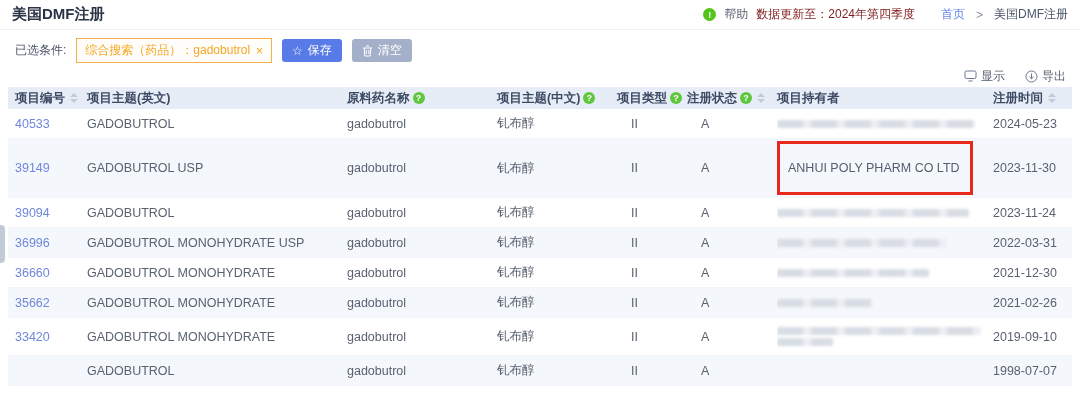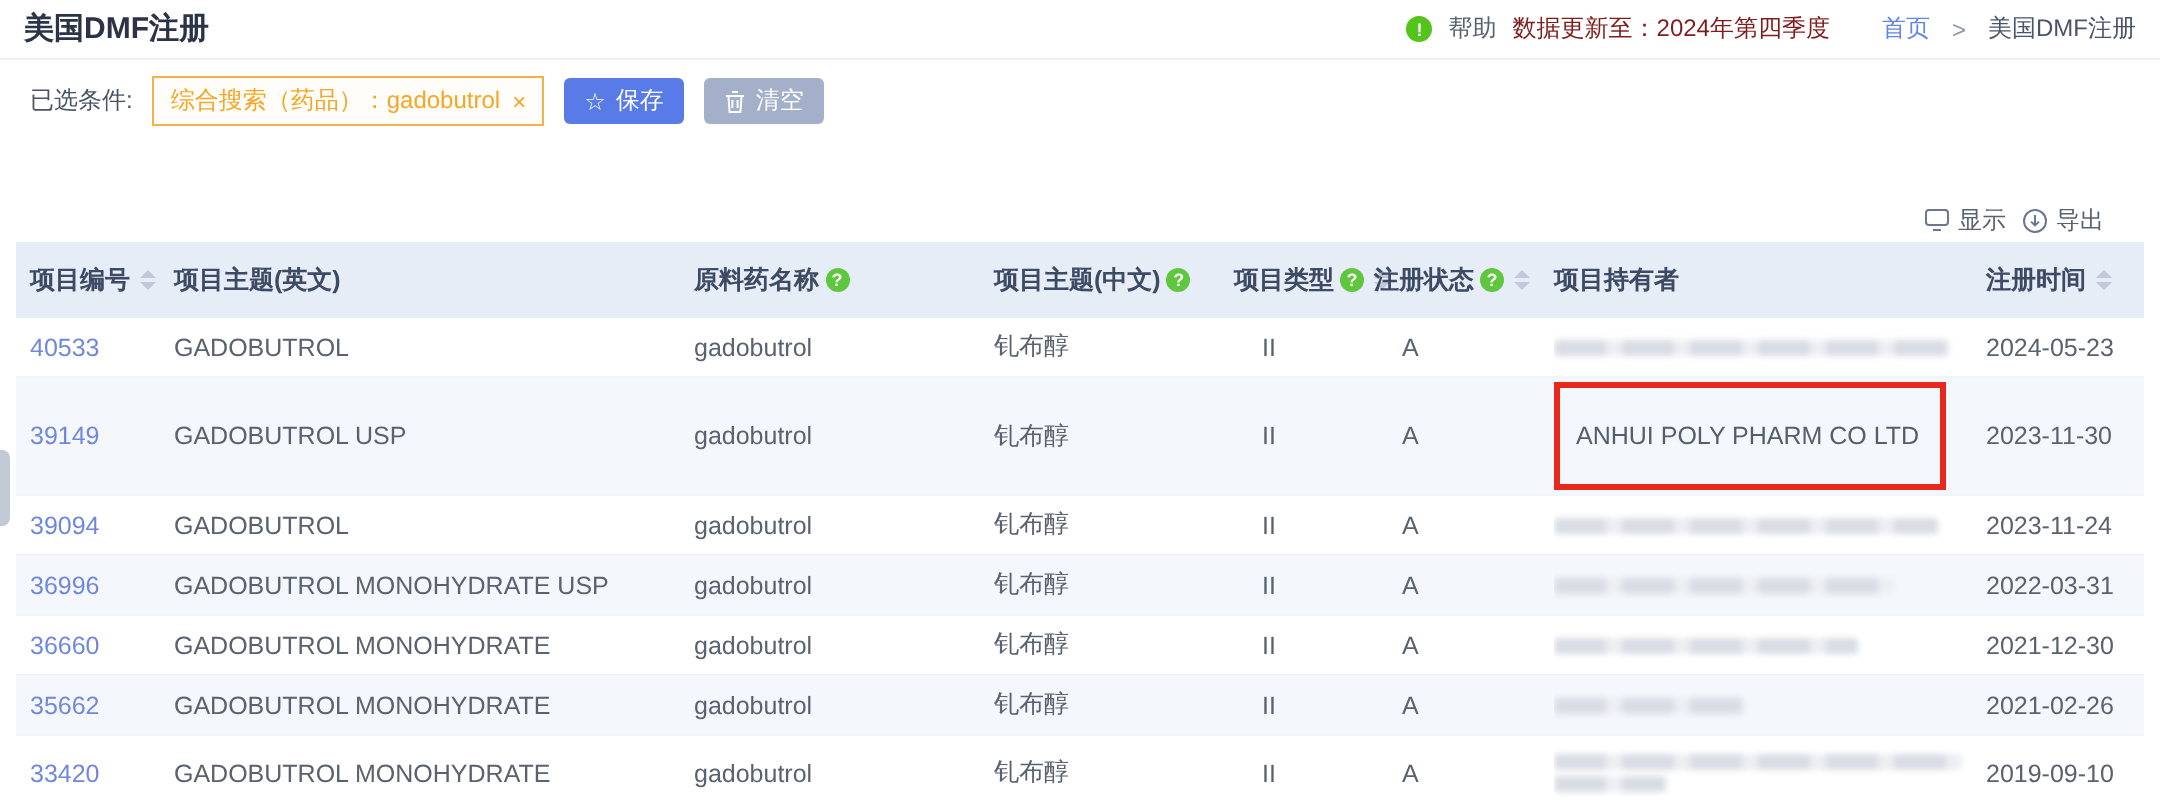--- a/index.html
+++ b/index.html
@@ -21,28 +21,28 @@
   .filter-tag { display:inline-flex; align-items:center; gap:6px; border:1px solid #f5b04d;
     color:#f5a623; background:#fffdf9; border-radius:0; font-size:12px; padding:3px 8px; }
   .tag-close { color:#f5a623; font-size:12px; cursor:pointer; }
   .btn { display:inline-flex; align-items:center; gap:5px; border:none; border-radius:3px;
     color:#fff; font-size:12px; padding:4px 10px; cursor:pointer; height:23px;
     font-family:"Liberation Sans","DejaVu Sans",sans-serif; }
   .btn-save { background:#587be7; }
   .btn-clear { background:#a4b0c9; }
   .btn .ic { font-size:12px; line-height:1; display:inline-flex; }
 
-  .toolbar-row { display:flex; justify-content:flex-end; align-items:center; gap:8px;
-    padding:0 28px 4px; height:18px;margin-top:34px; }
+  .toolbar-row { display:flex; justify-content:flex-end; align-items:center; gap:20px;
+    padding:0 14px 4px; height:18px; }
   .tool-link { display:inline-flex; align-items:center; gap:4px; font-size:12px; color:#5a6270; cursor:pointer; }
   .tool-link svg { display:block; }
 
   table { width:1064px; margin:0 8px; border-collapse:collapse; table-layout:fixed; }
   thead th { background:#e7edf7; color:#3d4a63; font-size:12.5px; font-weight:bold;
-    text-align:left; height:38px; padding:0 4px 0 0; white-space:nowrap; }
+    text-align:left; height:22px; padding:0 4px 0 0; white-space:nowrap; }
   thead th .hwrap { display:inline-flex; align-items:center; gap:3px; }
   tbody td { font-size:12.5px; color:#5a6270; padding:6px 8px 6px 0; vertical-align:middle; white-space:nowrap; overflow:hidden; }
   tbody tr:nth-child(even) { background:#f4f7fb; }
   tbody tr { border-bottom:1px solid #f1f4f9; }
   td.c-id, th.c-id { padding-left:7px; }
   td.c-type, td.c-status { padding-left:14px; }
   .id-link { color:#7087dd; cursor:pointer; }
   .qicon { width:12px; height:12px; border-radius:50%; background:#5fc73e; color:#fff;
     font-size:9px; font-weight:bold; display:inline-flex; align-items:center; justify-content:center; }
   .sorter { display:inline-flex; flex-direction:column; gap:2px; margin-left:2px; }

